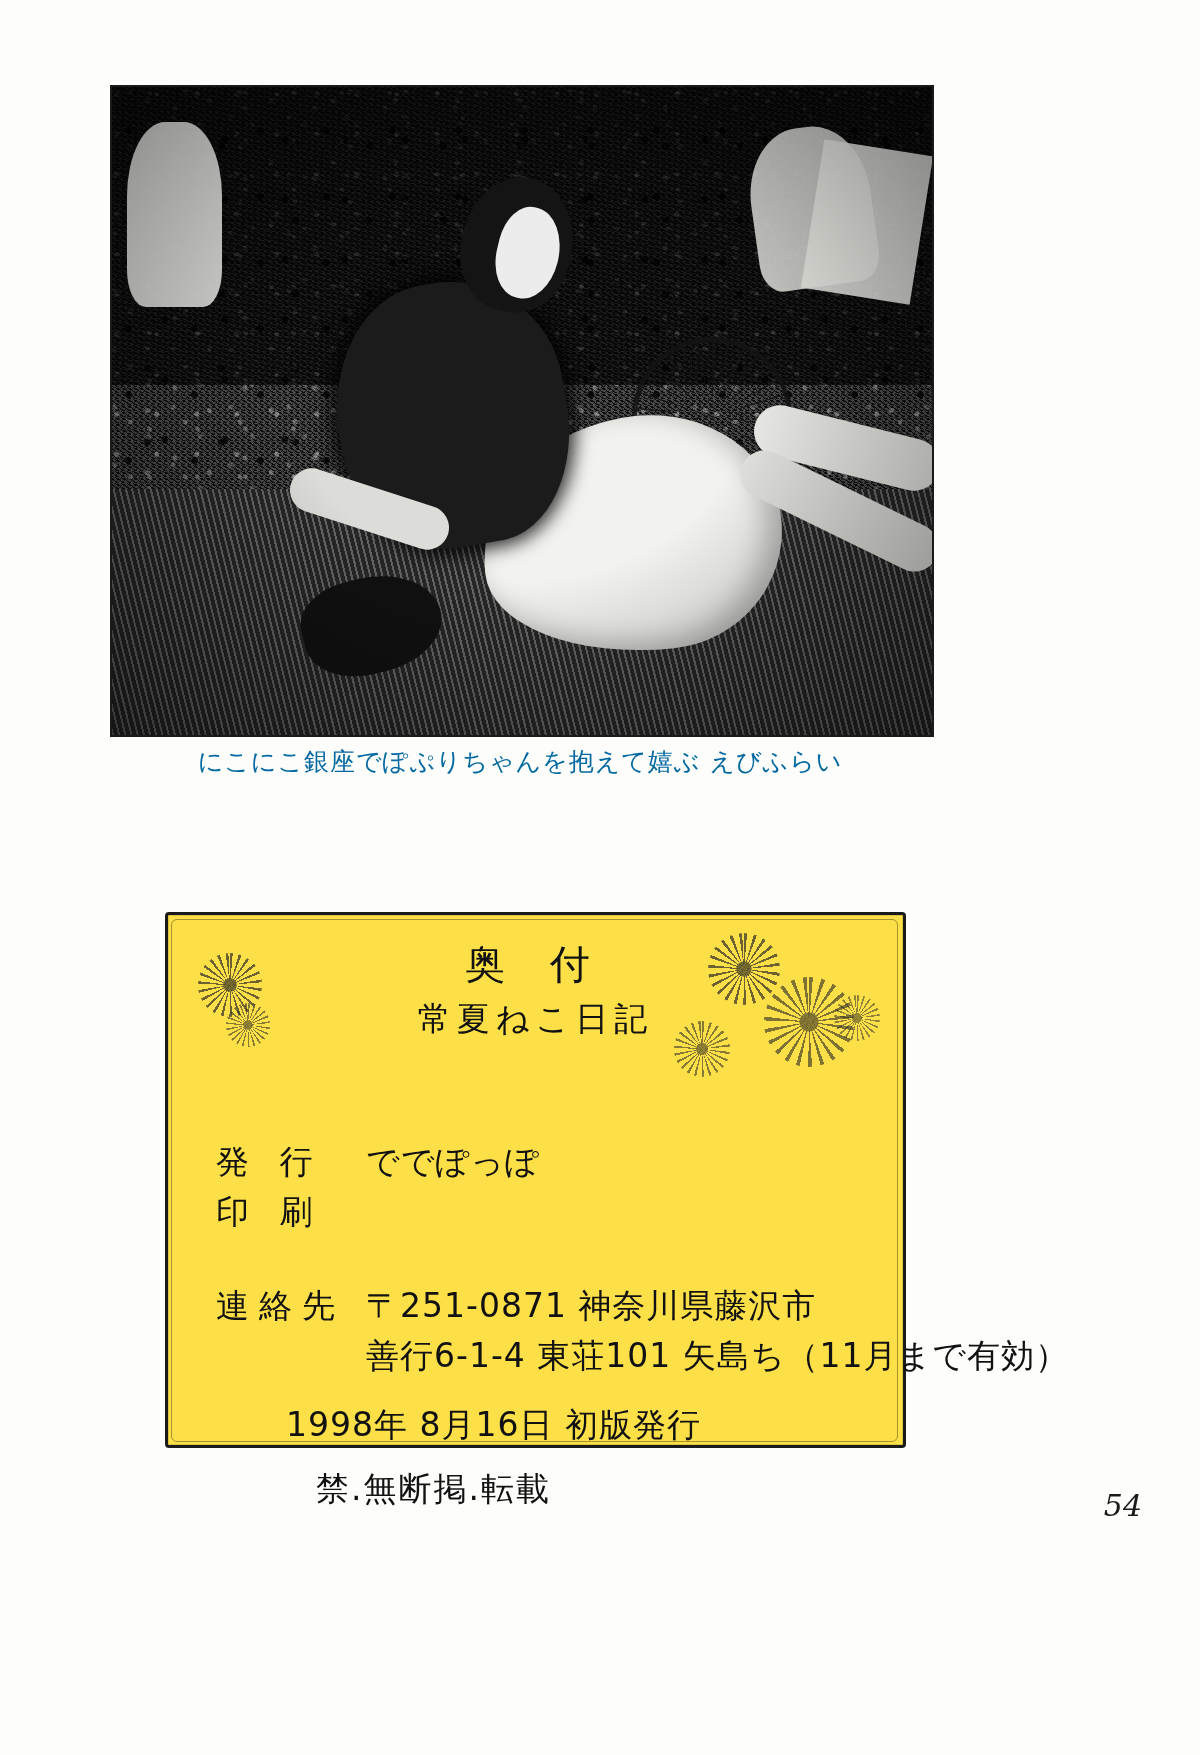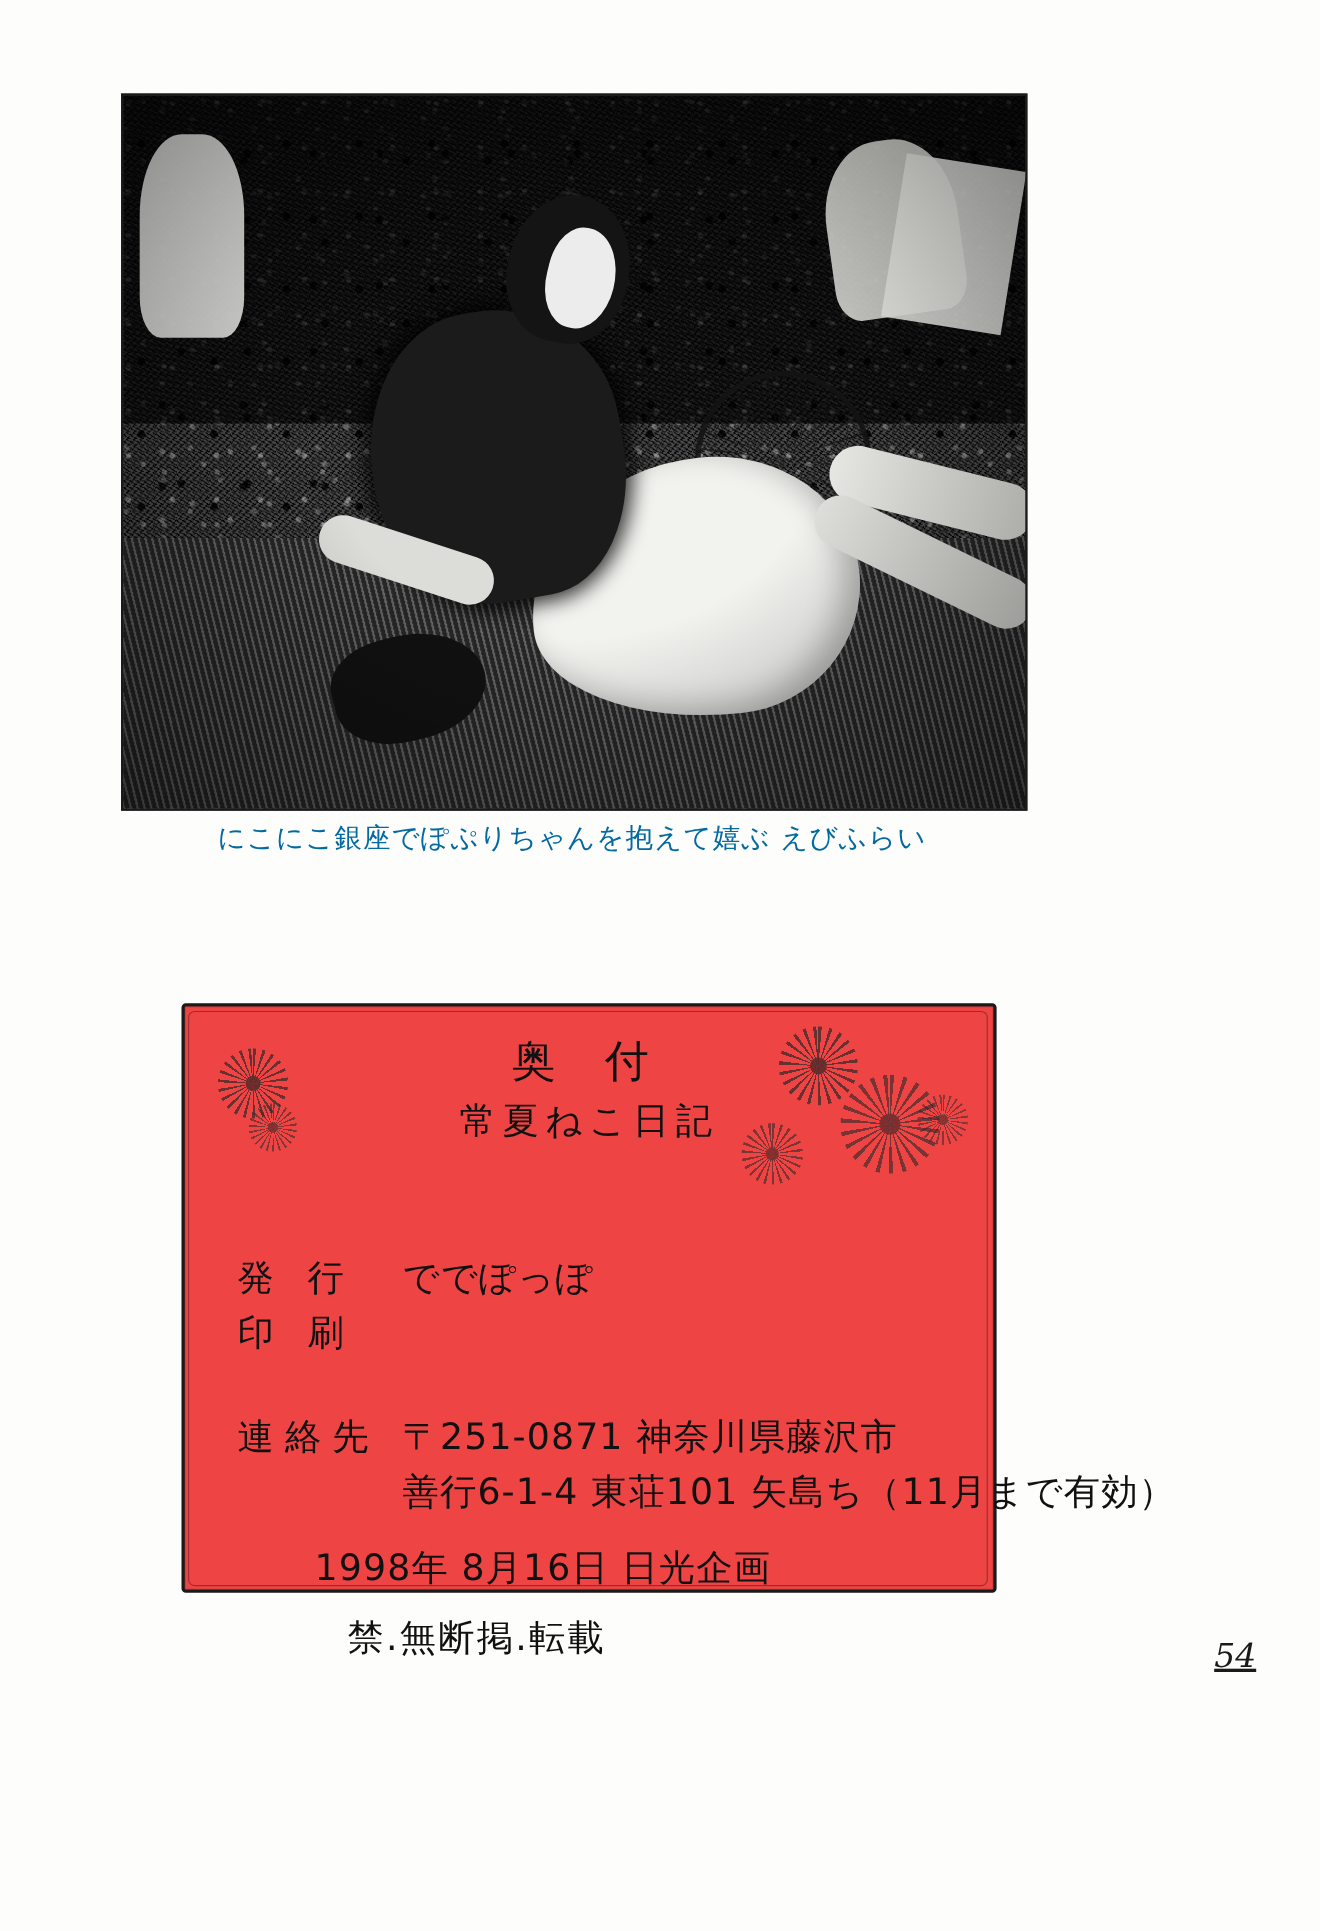--- a/index.html
+++ b/index.html
@@ -190,21 +190,21 @@
 
   
   .colophon {
     position: absolute;
     left: 165px;
     top: 912px;
     width: 735px;
     height: 530px;
     border: 3px solid #1a1a1a;
     border-radius: 4px;
-    background: #ef4444;
+    background: #fde047;
     box-shadow: inset 0 0 0 1px rgba(0,0,0,0.12);
   }
   .colophon::after {
     
     content: "";
     position: absolute;
     left: 3px; top: 4px; right: 5px; bottom: 3px;
     border: 1px solid rgba(0,0,0,0.35);
     border-radius: 6px;
     pointer-events: none;
@@ -286,21 +286,20 @@
 
   
   .page-number {
     position: absolute;
     right: 58px;
     bottom: 232px;
     font-family: "DejaVu Serif", serif;
     font-style: italic;
     font-size: 30px;
     color: #1a1a1a;
-    text-decoration: underline;
   }
 </style>
 </head>
 <body>
 
 <div class="page">
 
   <div class="photo-panel">
     <div class="photo-grain"></div>
     <div class="photo-top-dark"></div>
@@ -350,20 +349,20 @@
         <span class="credit-label">印 刷</span>
       </div>
 
       <div class="credit-row">
         <span class="credit-label">連絡先</span>
         <span class="credit-value">〒251-0871 神奈川県藤沢市</span>
       </div>
 
       <div class="credit-cont">善行6-1-4 東荘101 矢島ち（11月まで有効）</div>
 
-      <div class="pub-date">1998年 8月16日 日光企画</div>
+      <div class="pub-date">1998年 8月16日 初版発行</div>
 
       <div class="notice">禁.無断掲.転載</div>
     </div>
   </div>
 
   <div class="page-number">54</div>
 </div>
 
 </body></html>

